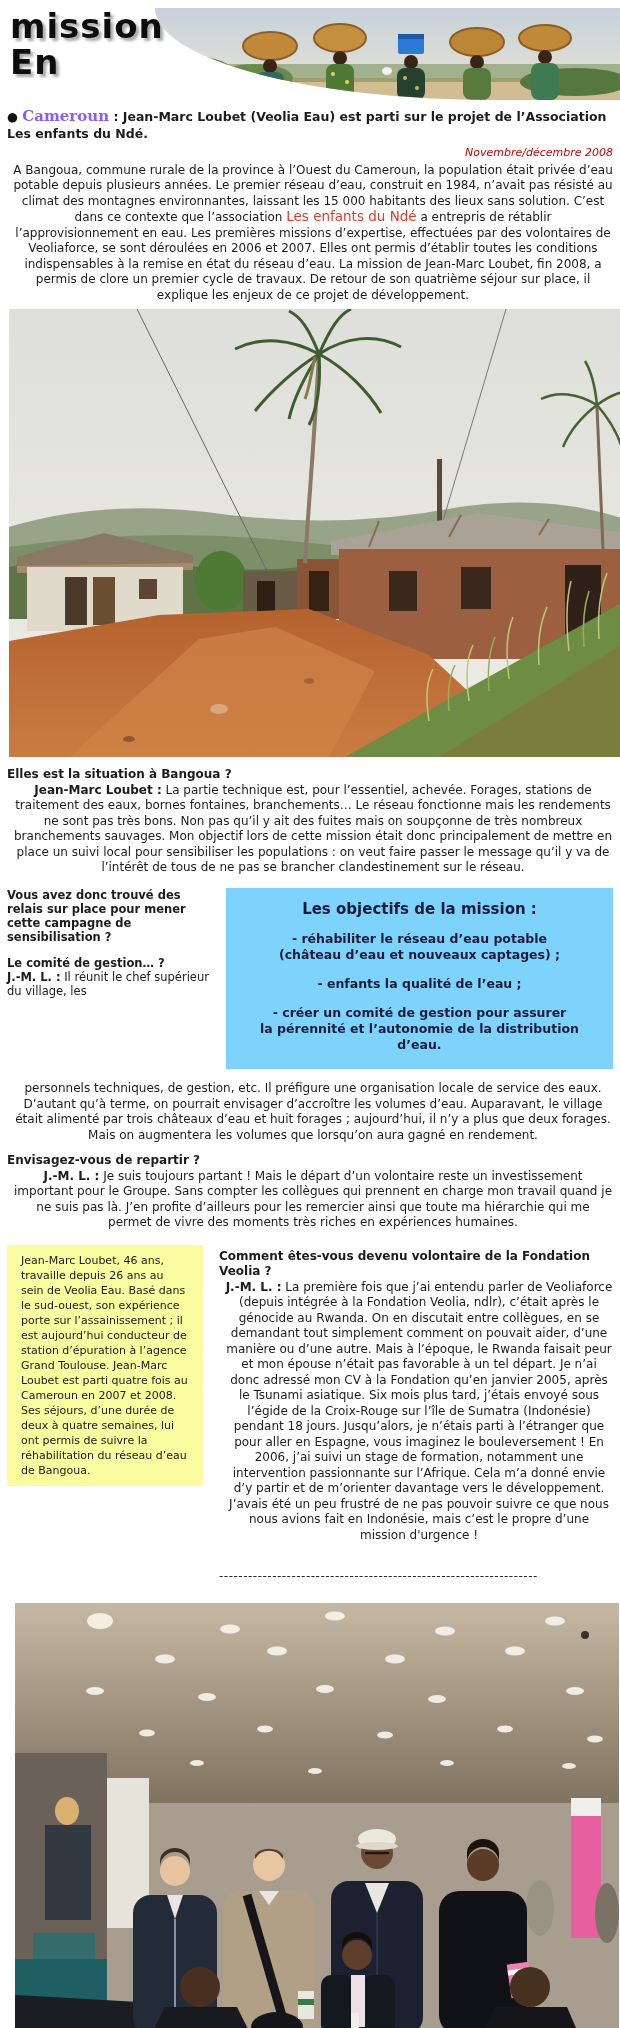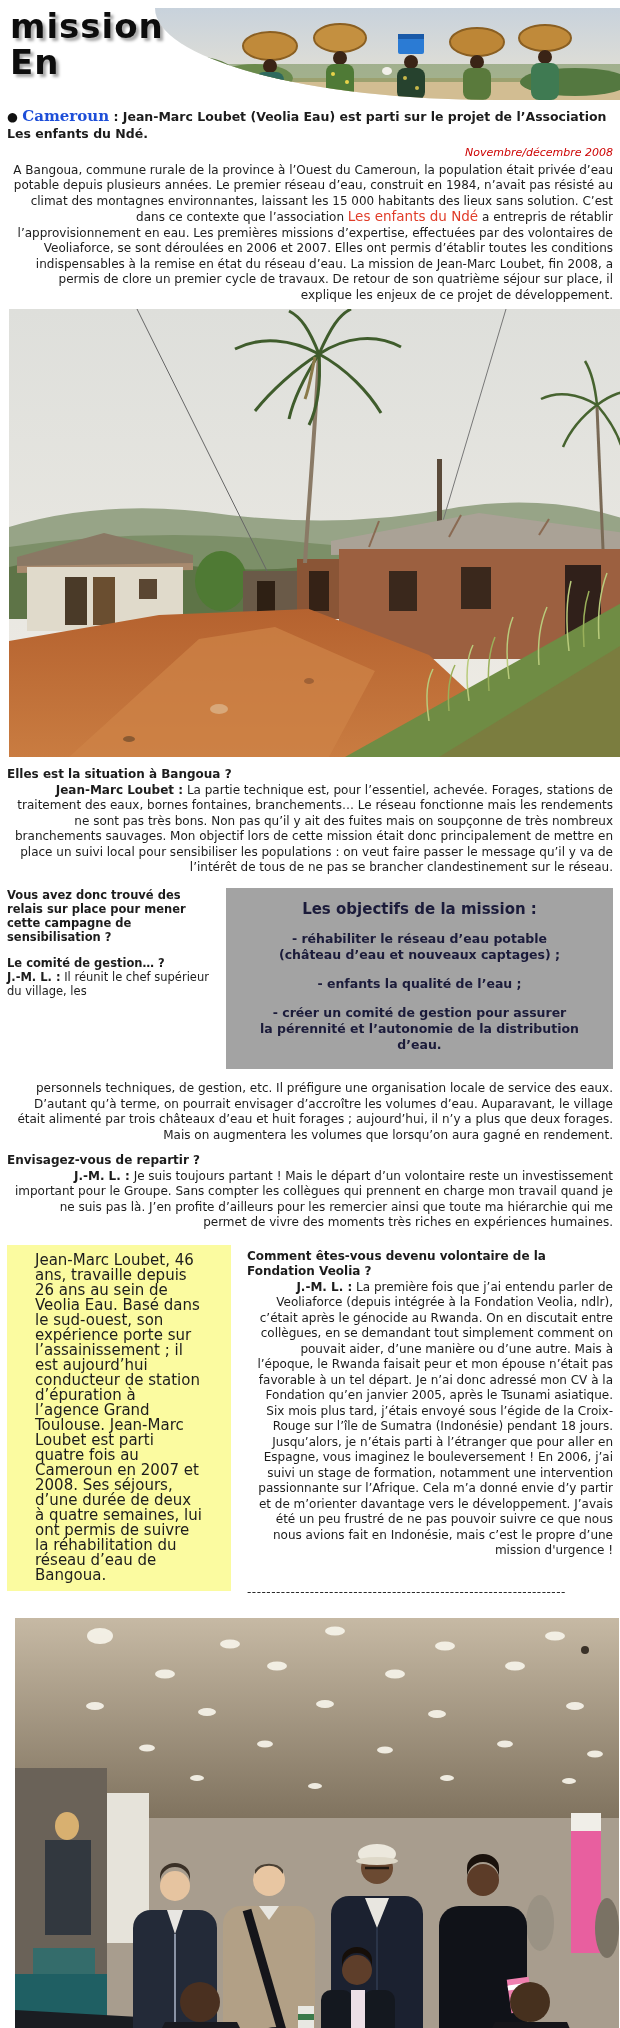--- a/index.html
+++ b/index.html
@@ -9,46 +9,46 @@
   
   .header{position:relative;height:104px;}
   .big-title{position:absolute;left:10px;top:8px;font-size:34px;line-height:36px;font-weight:bold;color:#0d0d0d;text-shadow:3px 3px 3px #a8a8a8;letter-spacing:1px;}
   .header-photo{position:absolute;right:0;top:8px;width:465px;height:92px;border-bottom-left-radius:340px 92px;overflow:hidden;}
   .header-photo svg{display:block;}
 
   
   .content{padding:0 7px;}
   .intro-heading{font-weight:bold;font-size:12.5px;line-height:17px;margin-top:4px;}
   .bullet{color:#111;}
-  .country{font-family:"DejaVu Serif",serif;color:#1d4ed8;font-size:15px;}
+  .country{font-family:"DejaVu Serif",serif;color:#8b5cf6;font-size:15px;}
   .date-line{text-align:right;color:#cc0000;font-style:italic;font-size:11px;margin:3px 0 2px 0;}
-  .para{margin:0 0 6px 6px;text-align:right;}
+  .para{margin:0 0 6px 6px;text-align:center;}
   .assoc-link{color:#e03c28;font-size:13.5px;}
 
   
   .photo-village{margin:6px 0 10px 2px;width:616px;height:448px;}
   .photo-airport{margin:8px 0 4px 8px;width:604px;height:432px;}
   .photo-village svg,.photo-airport svg{display:block;}
 
   .q{font-weight:bold;margin:10px 0 0 0;}
   .lead{font-weight:bold;}
 
   
   .twocol{display:flex;gap:14px;margin-top:12px;}
   .leftcol{width:205px;flex:none;font-size:11.5px;line-height:14px;}
   .leftcol .q{font-size:11.5px;margin-top:0;}
   .leftcol .q2{margin-top:12px;}
-  .objectives{flex:1;background:#a3a3a3;color:#1b1b3a;text-align:center;padding:14px 10px;font-weight:bold;align-self:flex-start;}
+  .objectives{flex:1;background:#7dd3fc;color:#1b1b3a;text-align:center;padding:14px 10px;font-weight:bold;align-self:flex-start;}
   .objectives .obj-title{font-size:15px;margin-bottom:14px;}
   .obj-item{white-space:pre-line;font-size:12.5px;line-height:16px;margin-bottom:13px;}
   .obj-item:last-child{margin-bottom:2px;}
 
   
   .twocol2{display:flex;gap:16px;margin-top:14px;}
-  .profile-box{width:168px;flex:none;background:#fbfba0;padding:8px 28px;font-size:15px;line-height:15px;align-self:flex-start;}
+  .profile-box{width:168px;flex:none;background:#fbfba0;padding:8px 14px;font-size:11px;line-height:15px;align-self:flex-start;}
   .rightcol2{flex:1;}
   .rightcol2 .q{margin-top:4px;}
   .dashed-sep{margin:26px 0 10px 0;color:#2a2a2a;letter-spacing:0.5px;white-space:nowrap;overflow:hidden;}
 </style>
 </head>
 <body>
 
 <div class="page">
 
   <div class="header">

